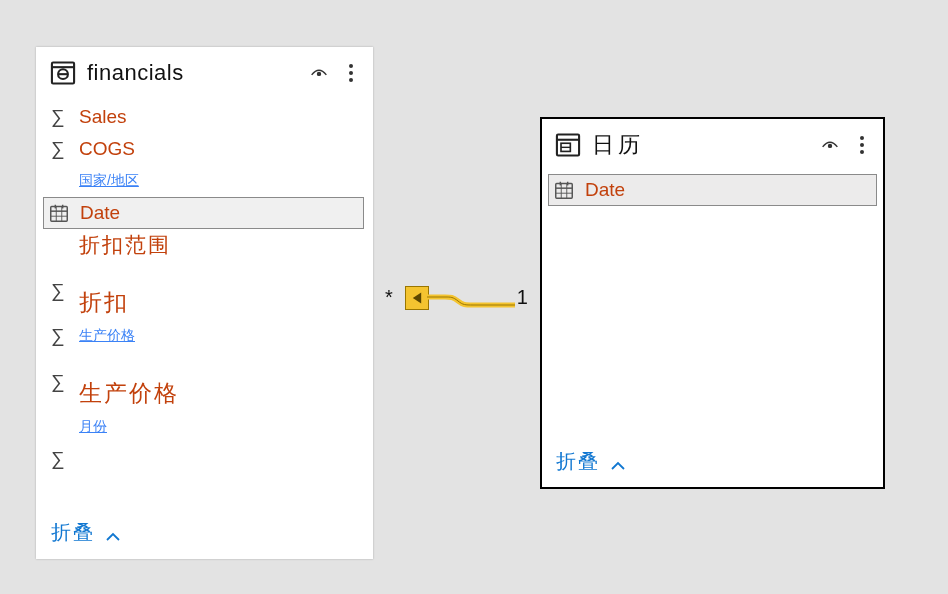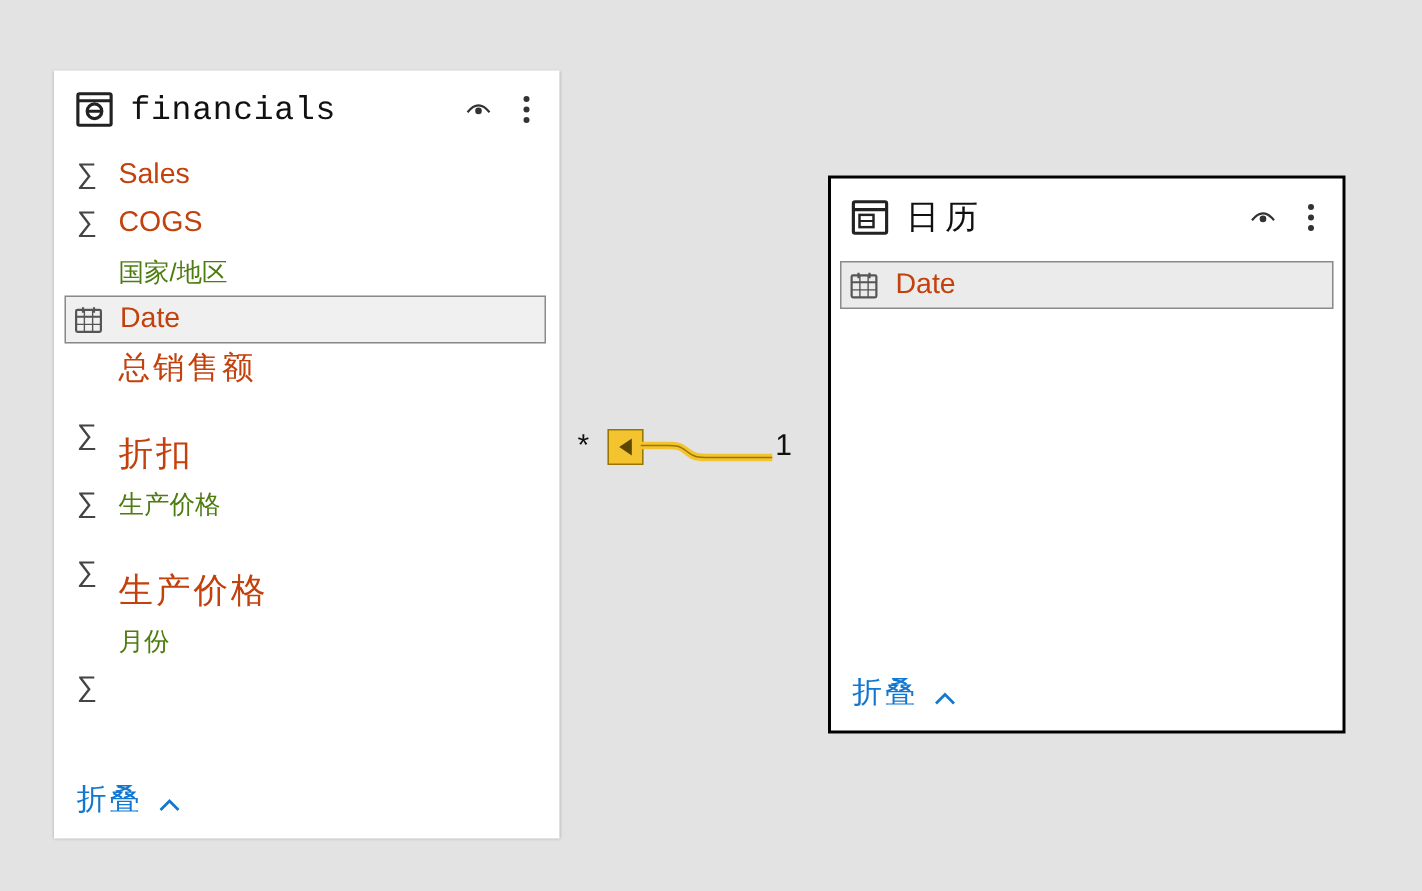--- a/index.html
+++ b/index.html
@@ -38,21 +38,20 @@
     align-items: center;
     padding: 11px 12px 6px 12px;
     gap: 10px;
   }
   .card-header .title {
     font-size: 22px;
     font-weight: 400;
     color: #111;
     flex: 1;
     letter-spacing: .5px;
-    font-family: Liberation Mono, monospace;
   }
   .card.selected .card-header .title {
     letter-spacing: 4px;
   }
   .card-header .actions {
     display: flex;
     align-items: center;
     gap: 12px;
   }
 
@@ -106,22 +105,23 @@
   .field-row .cal {
     width: 22px; height:22px;
     flex: 0 0 22px;
     display:flex;align-items:center;justify-content:center;
   }
   .field-row .label {
     font-size: 19px;
     color: #c2410c;
   }
   .field-row.smalltext .label{
-    font-size: 17px;
-    color:#4d7c0f;
+    font-size: 14px;
+    color:#3b82f6;
+    text-decoration:underline;
   }
   .field-row.bigtext .label{
     font-size: 23px;
     letter-spacing: 2px;
     margin-top: 24px;
   }
   .field-row.midtext .label{
     font-size: 21px;
     letter-spacing: 2px;
   }
@@ -246,21 +246,21 @@
               <line x1="16" y1="3" x2="16" y2="7"></line>
               <line x1="9" y1="5" x2="9" y2="21" stroke-width="1"></line>
               <line x1="15" y1="5" x2="15" y2="21" stroke-width="1"></line>
               <line x1="3" y1="15.5" x2="21" y2="15.5" stroke-width="1"></line>
             </svg>
           </span>
           <span class="label">Date</span>
         </div>
         <div class="field-row midtext">
           <span class="spacer-icon"></span>
-          <span class="label">总销售额</span>
+          <span class="label">折扣范围</span>
         </div>
         <div class="field-row bigtext">
           <span class="sigma">∑</span>
           <span class="label">折扣</span>
         </div>
         <div class="field-row smalltext">
           <span class="sigma">∑</span>
           <span class="label">生产价格</span>
         </div>
         <div class="field-row bigtext">
@@ -283,21 +283,21 @@
         <span>折叠</span>
         <span class="chev">
           <svg width="16" height="12" viewBox="0 0 16 12">
               <path d="M2 9 L8 3 L14 9" fill="none" stroke="#1177d1" stroke-width="1.8"></path>
             </svg>
         </span>
       </span>
     </div>
   </div>
 
-  <div class="card selected" style="left:540px; top:117px; width:345px; height:372px;margin-left:12px;">
+  <div class="card selected" style="left:540px; top:117px; width:345px; height:372px;">
     <div class="card-header">
       <span class="tbl-icon">
         <svg viewBox="0 0 24 24" fill="none" stroke="#222" stroke-width="1.8">
           <rect x="2.5" y="3" width="19" height="18" rx="1"></rect>
           <line x1="2.5" y1="7.5" x2="21.5" y2="7.5"></line>
           <rect x="6" y="10.5" width="8" height="7" fill="none" stroke-width="1.4"></rect>
           <line x1="6" y1="14" x2="14" y2="14" stroke-width="1.2"></line>
         </svg>
       </span>
       <span class="title">日历</span>

